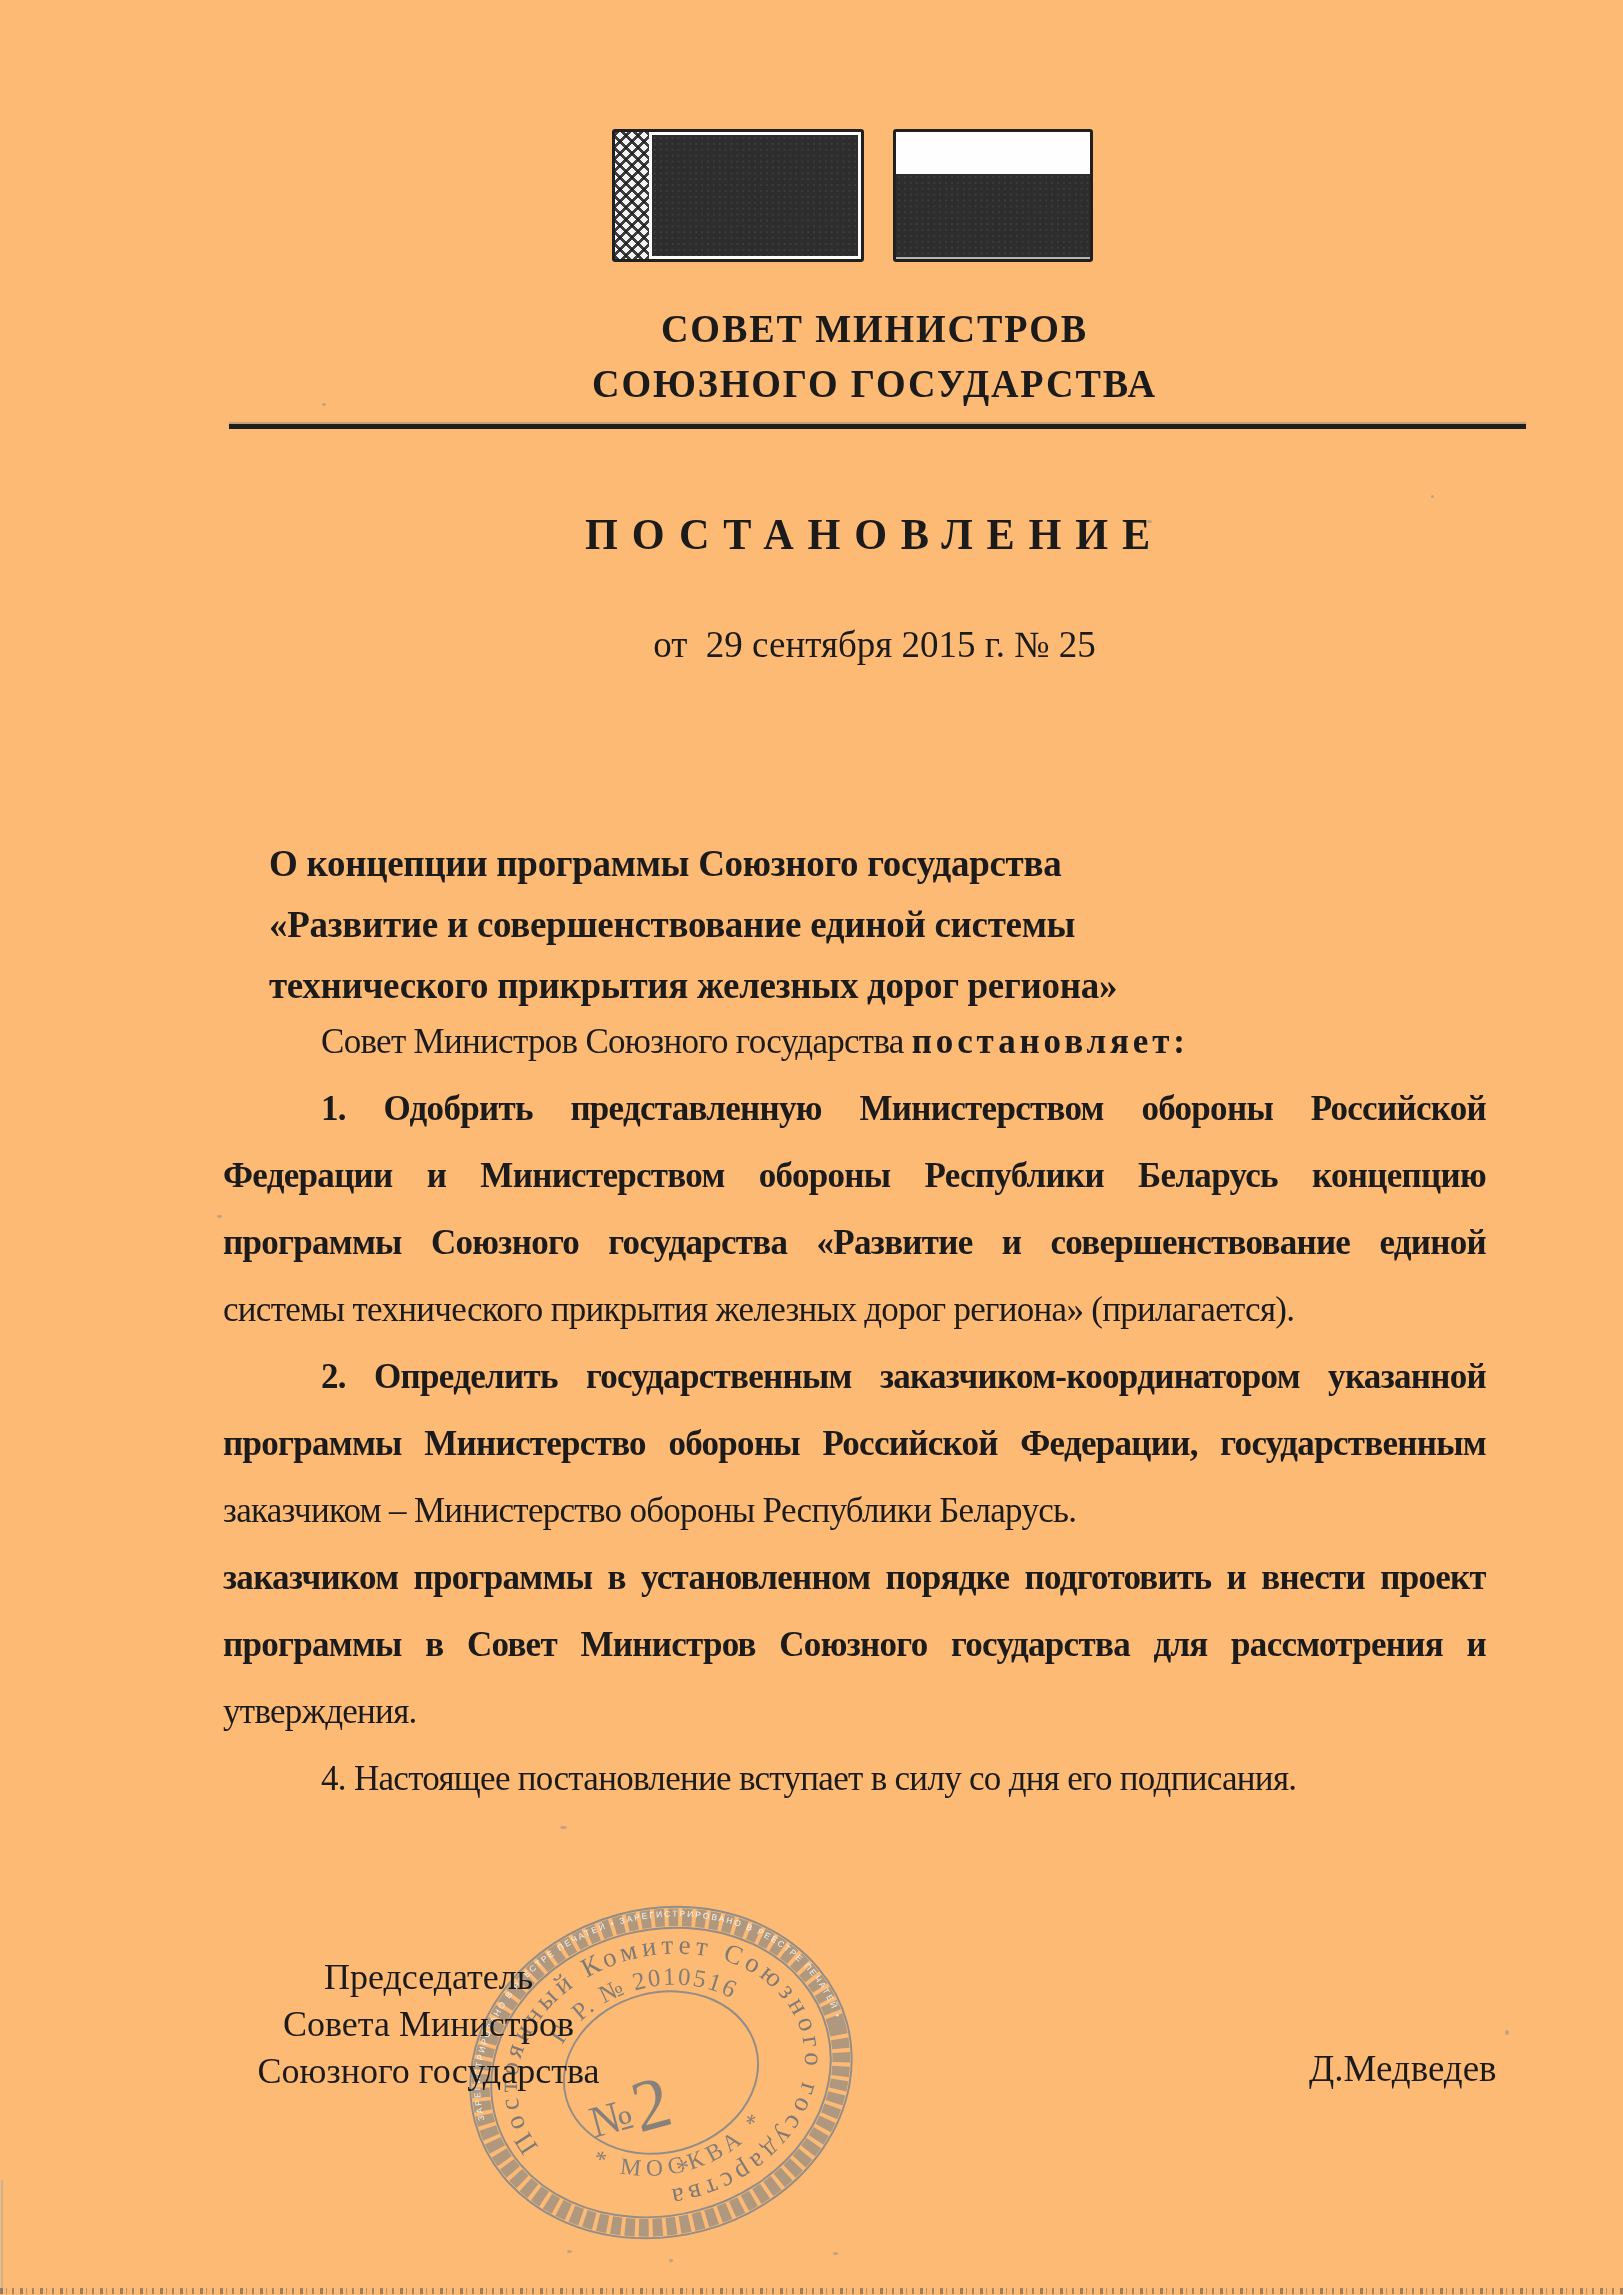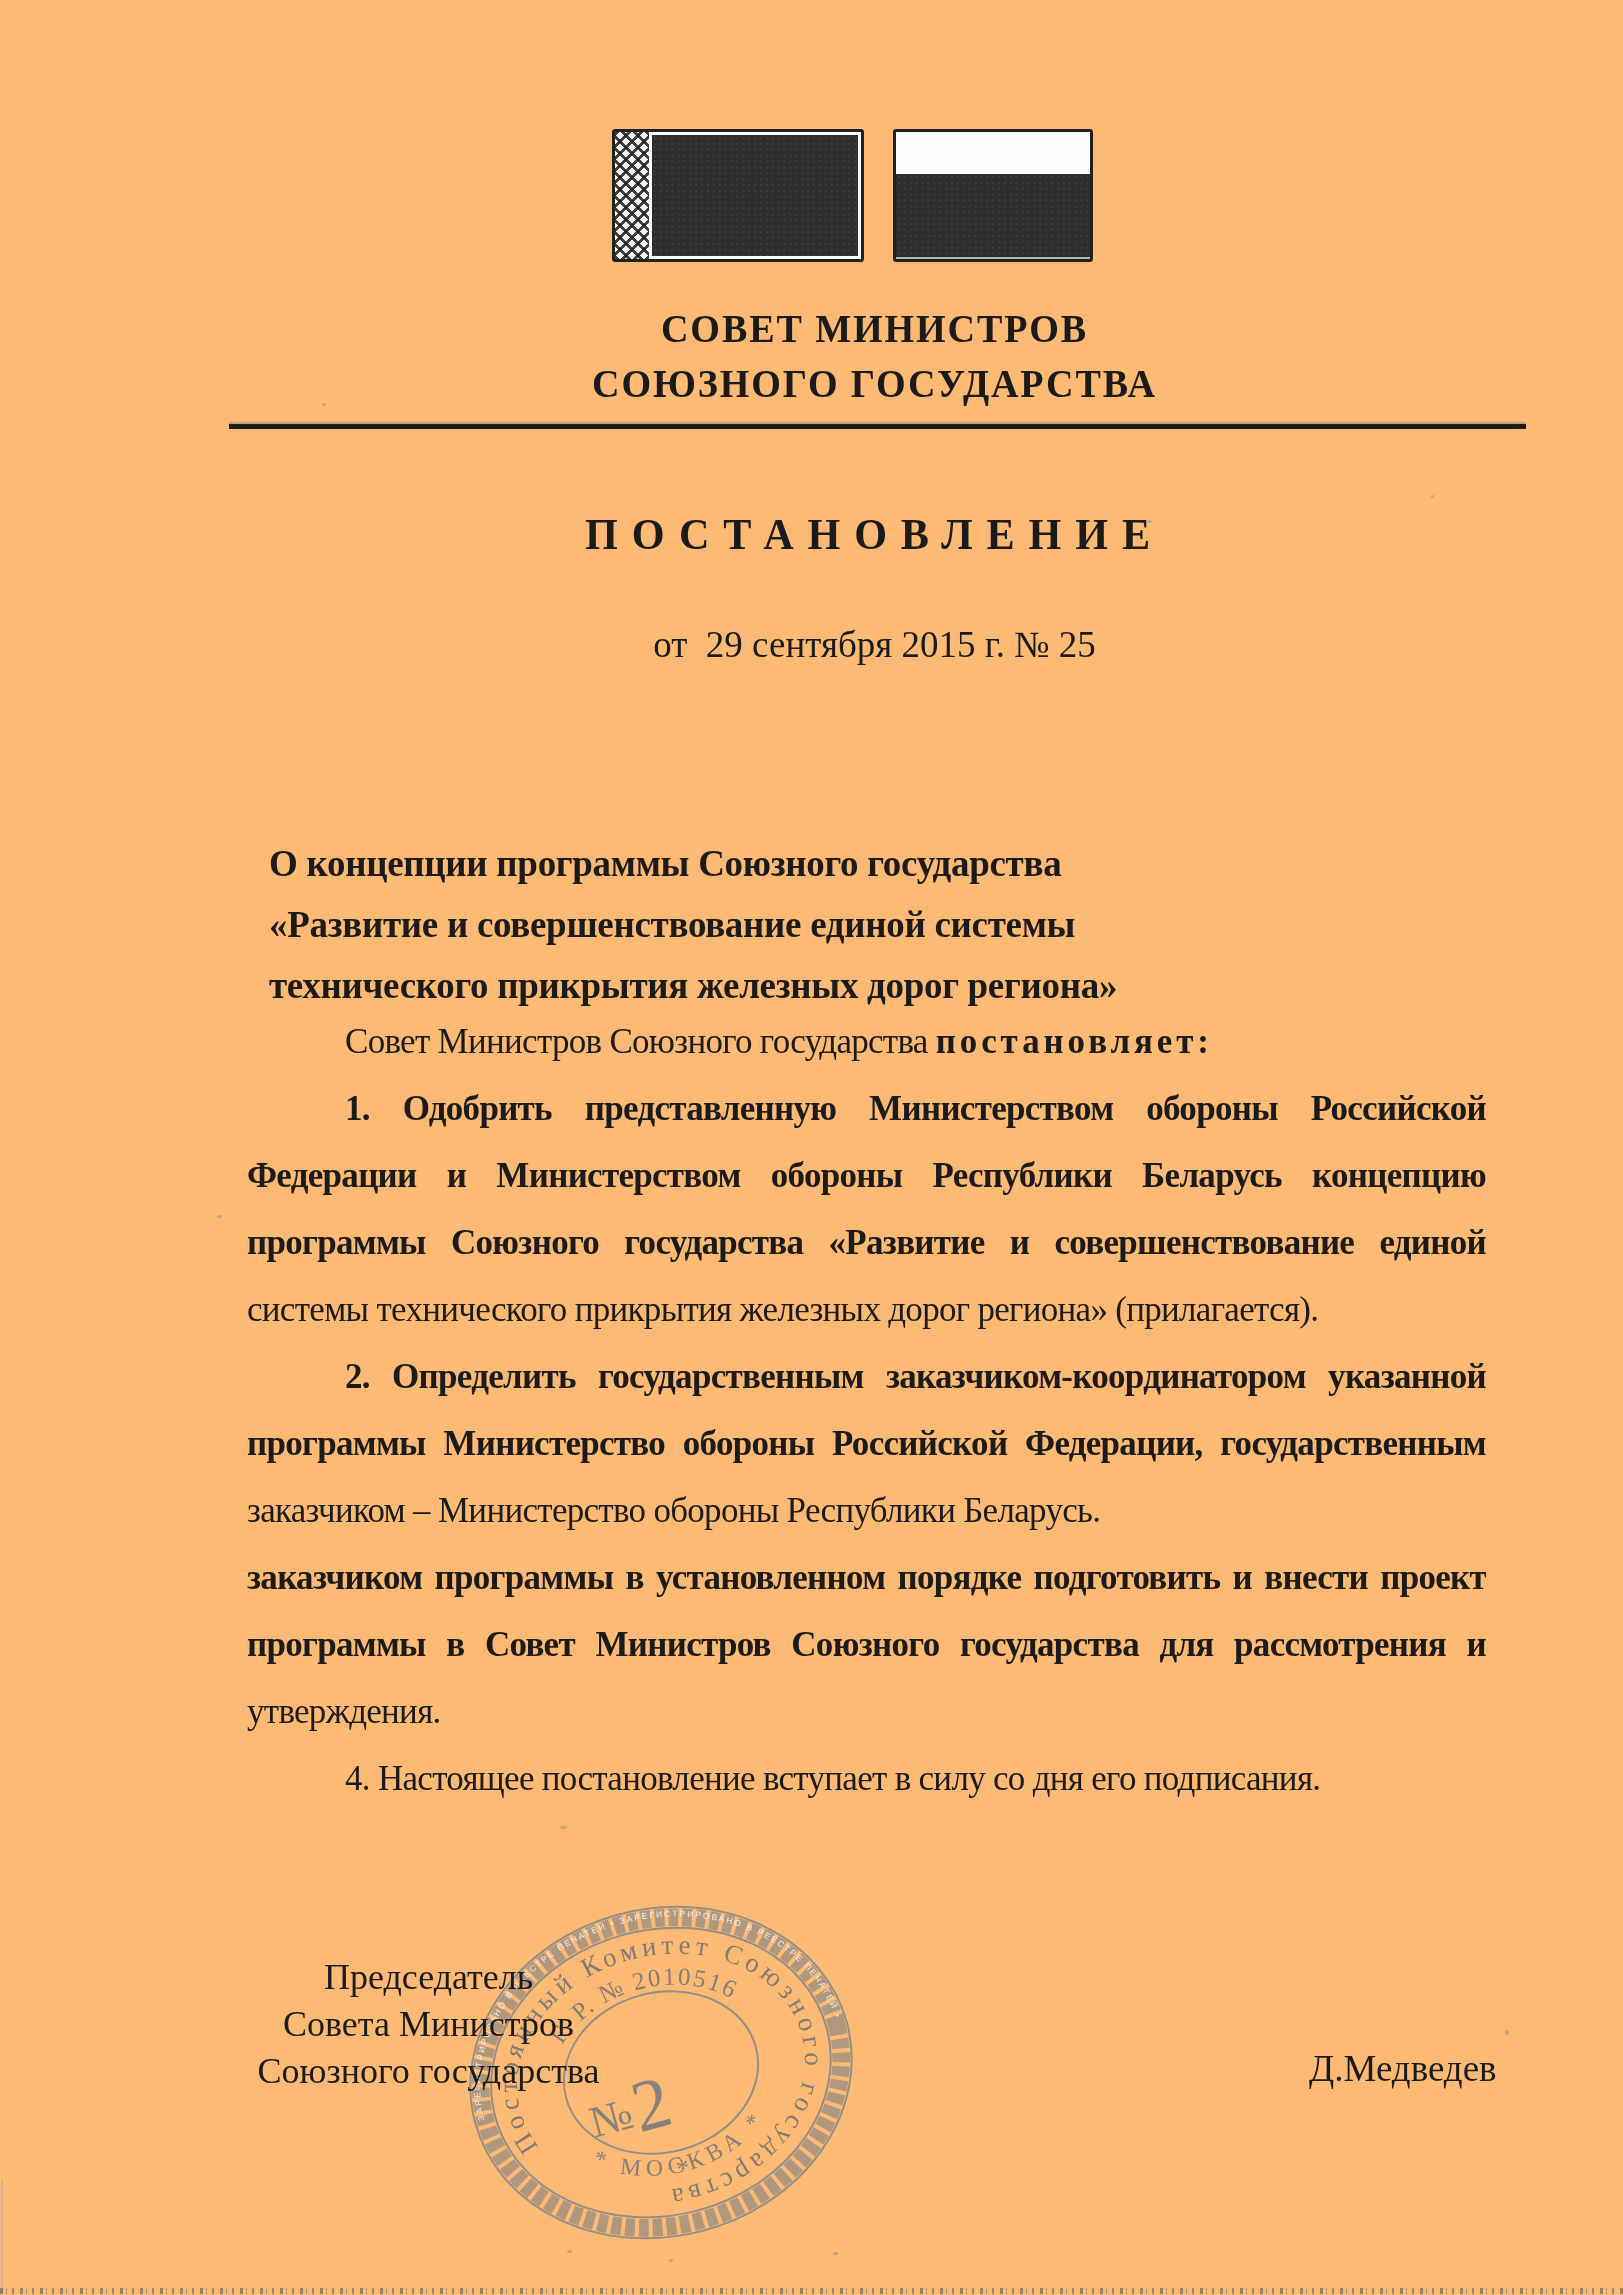--- a/index.html
+++ b/index.html
@@ -38,21 +38,21 @@
   #doc-type{position:absolute;left:223px;top:509px;width:1303px;text-align:center;
     font-weight:700;font-size:44px;letter-spacing:14.4px;transform:scaleX(.96);}
   #date-line{position:absolute;left:223px;top:623px;width:1303px;text-align:center;
     font-size:37px;white-space:pre;}
   #city-line{position:absolute;left:223px;top:716px;width:1303px;text-align:center;font-size:37px;}
   
   #title{position:absolute;left:269px;top:833px;width:1303px;
     font-weight:700;font-size:37px;line-height:61px;letter-spacing:-0.3px;}
   
   #body-text{position:absolute;left:223px;top:1008px;width:1263px;font-size:35px;letter-spacing:-0.7px;}
-  #body-text .line{height:67px;line-height:67px;overflow:hidden;text-align:justify;margin-left:24px;}
+  #body-text .line{height:67px;line-height:67px;overflow:hidden;text-align:justify;}
   #body-text .line.stretch{text-align-last:justify;font-weight:bold;}
   #body-text .line.first{text-indent:98px;}
   #body-text .b{font-weight:700;letter-spacing:3.9px;}
   
   #sig-block{position:absolute;left:216px;top:1954px;width:425px;text-align:center;
     font-size:36px;line-height:47px;z-index:3;}
   #signer-name{position:absolute;left:1309px;top:2047px;font-size:37px;z-index:3;}
   
   #stamp{position:absolute;left:458px;top:1901px;width:406px;height:347px;z-index:2;opacity:.92;}
   

